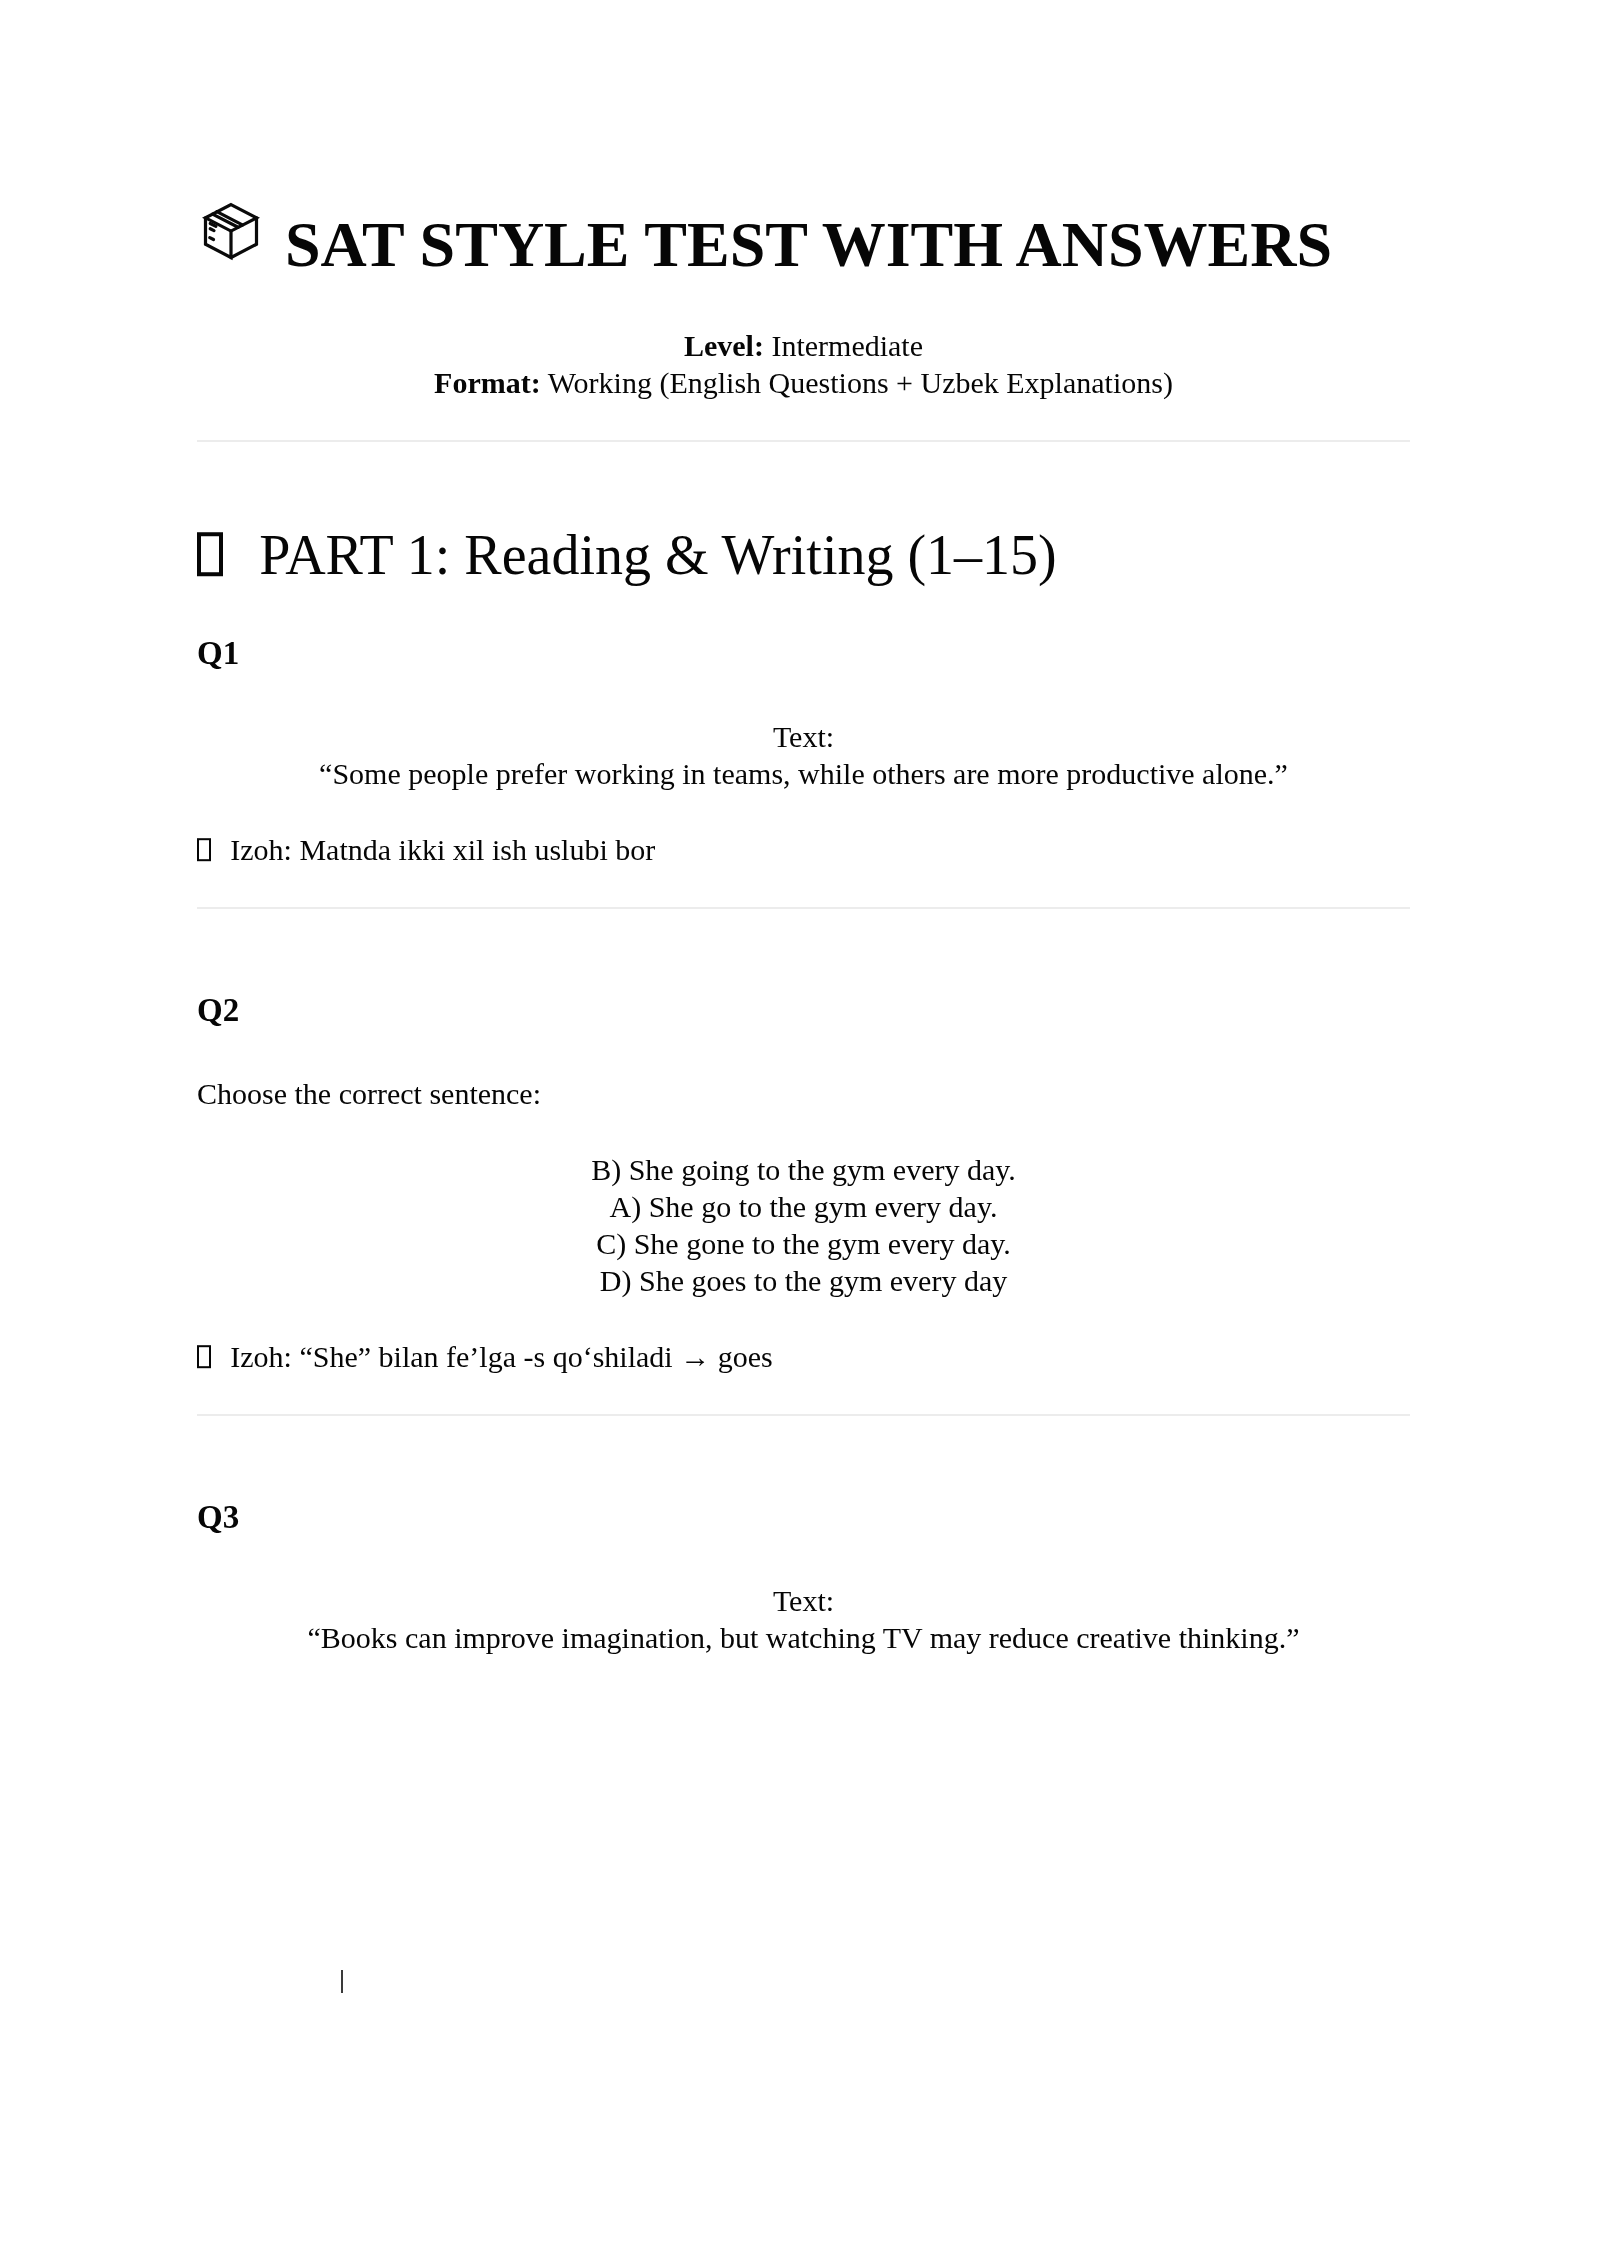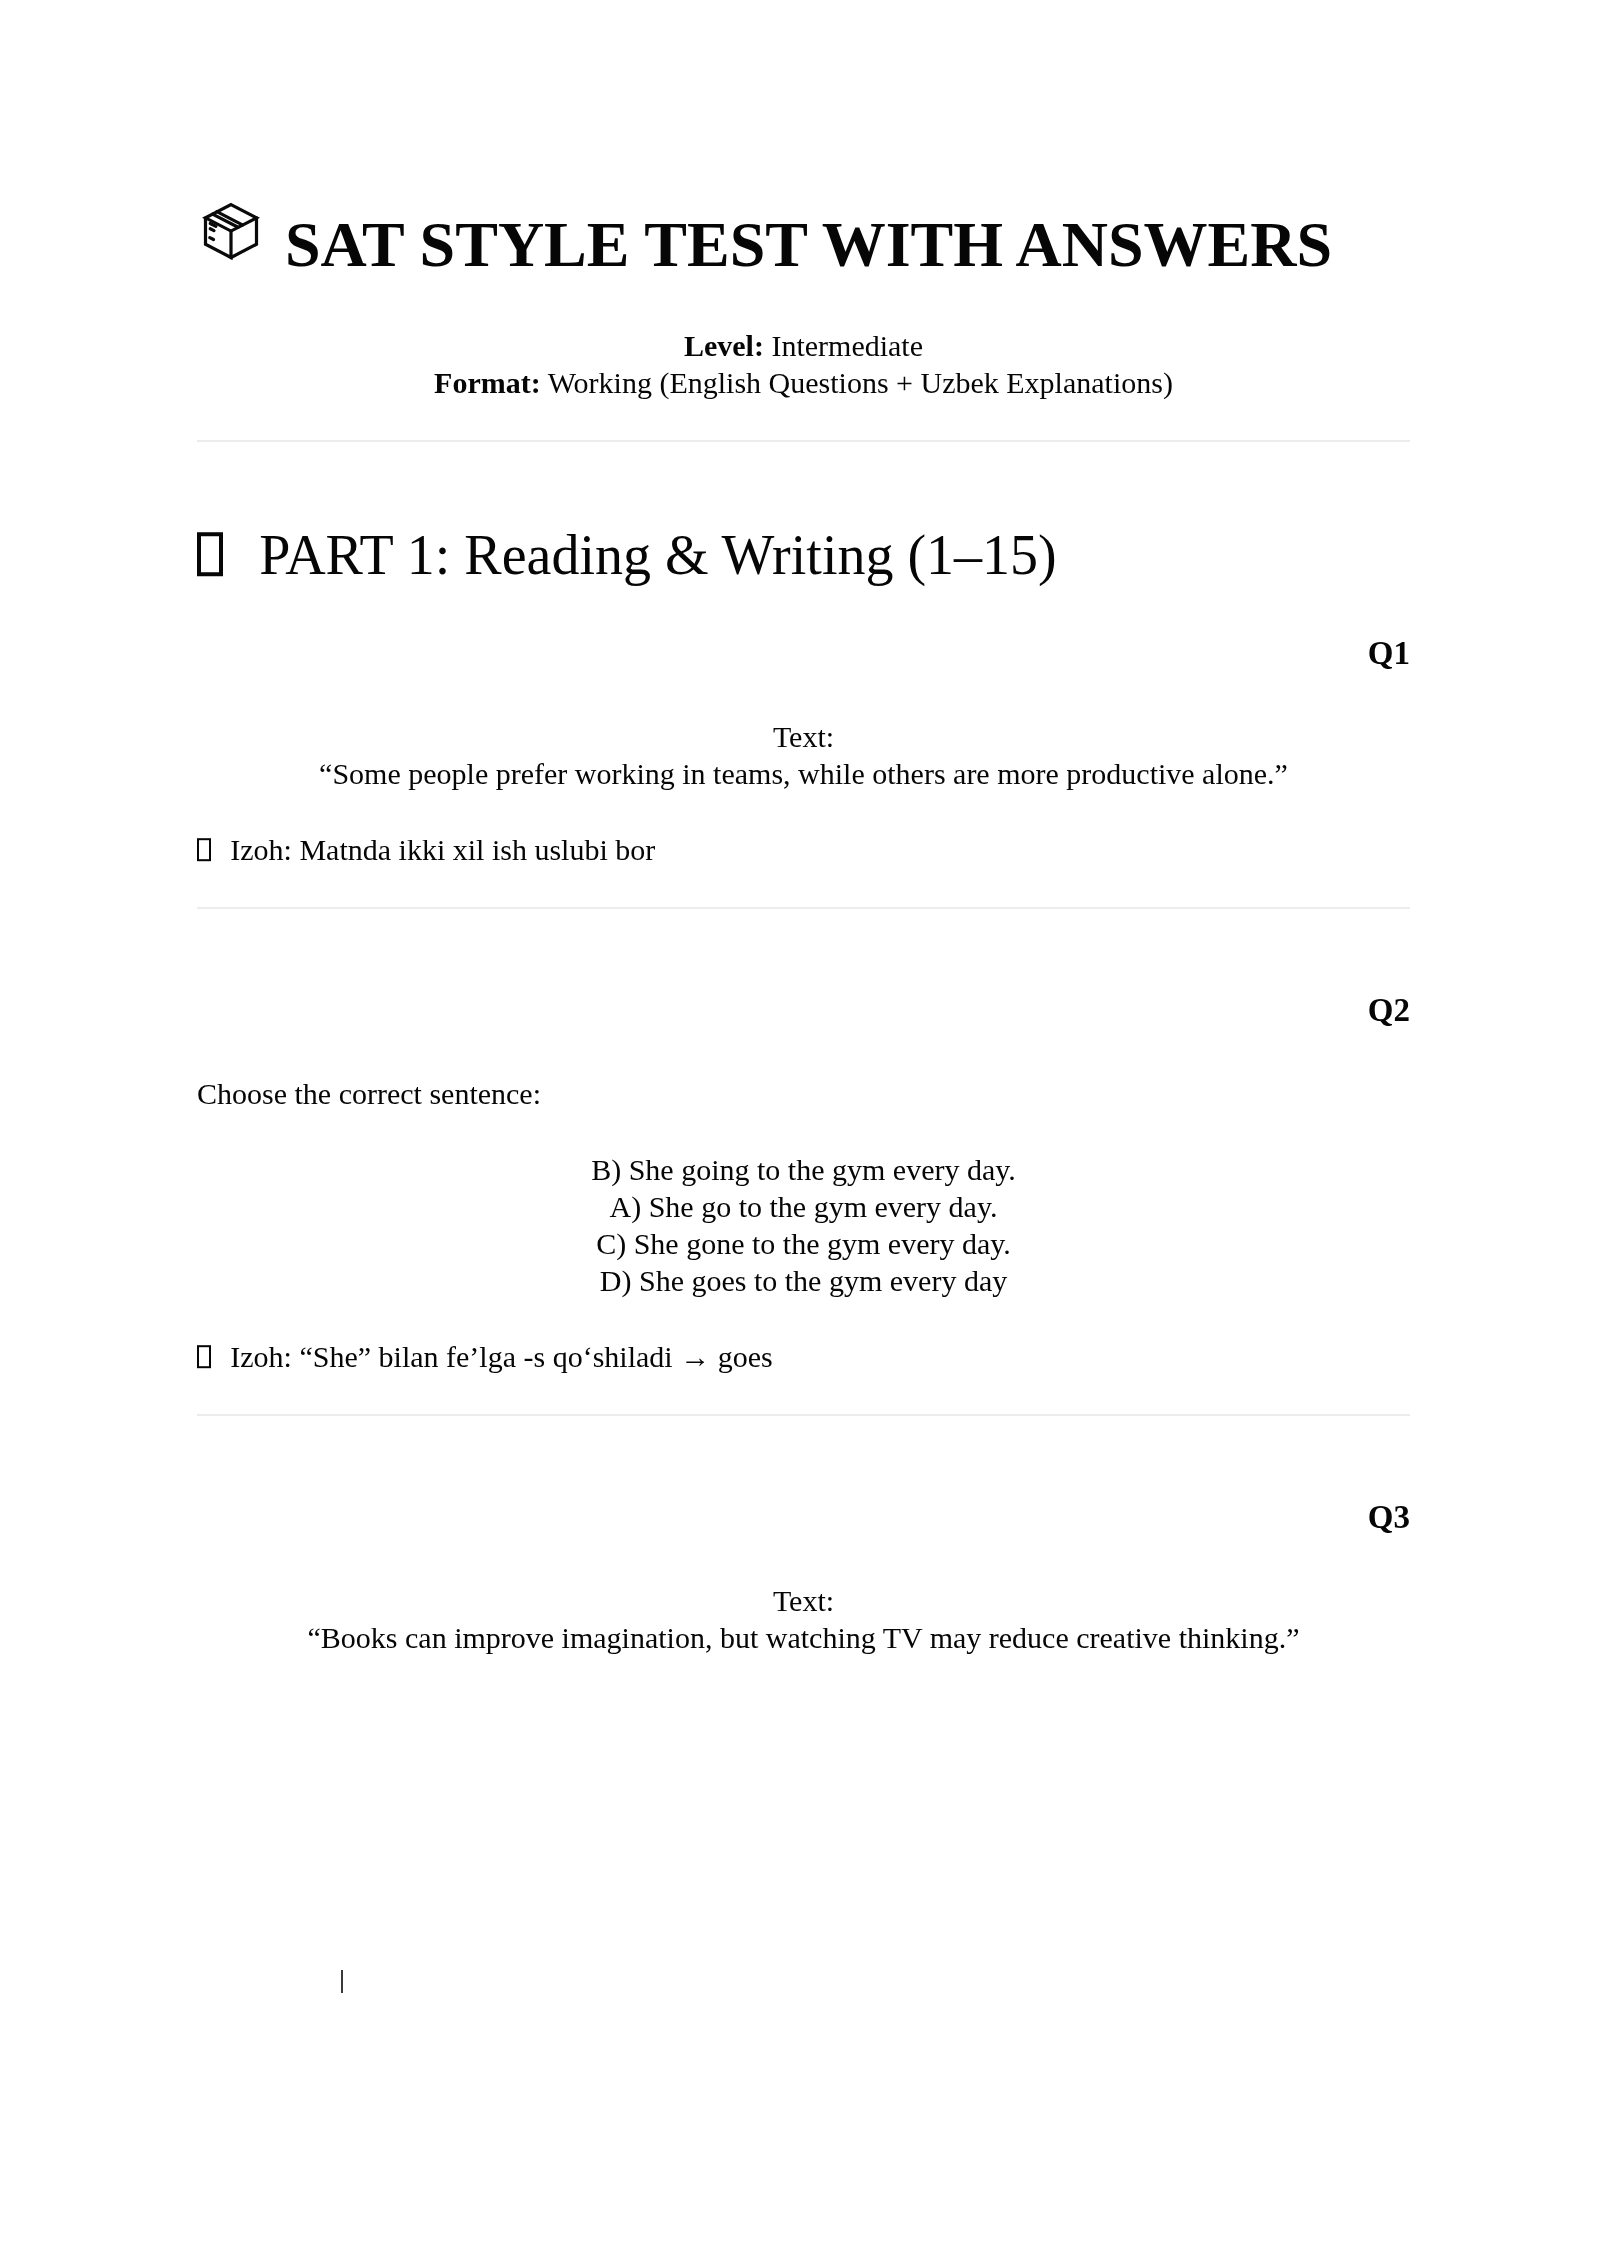--- a/index.html
+++ b/index.html
@@ -17,21 +17,20 @@
     display:flex;align-items:flex-end;
   }
   h1 .emoji-icon{flex:0 0 auto;margin-right:20px;}
   h2{
     font-size:56px;line-height:66px;font-weight:normal;
     margin:0;
   }
   h3{
     font-size:33px;line-height:42px;font-weight:bold;
     margin:44px 0;
-    text-align:right;
   }
   p{margin:39px 0;}
   .line{display:block;text-align:center;}
   hr{
     border:none;border-top:2px solid #ececec;height:0;
     margin:38px 0 80px 0;
   }
   strong{font-weight:bold;}
   
   .tofu{

